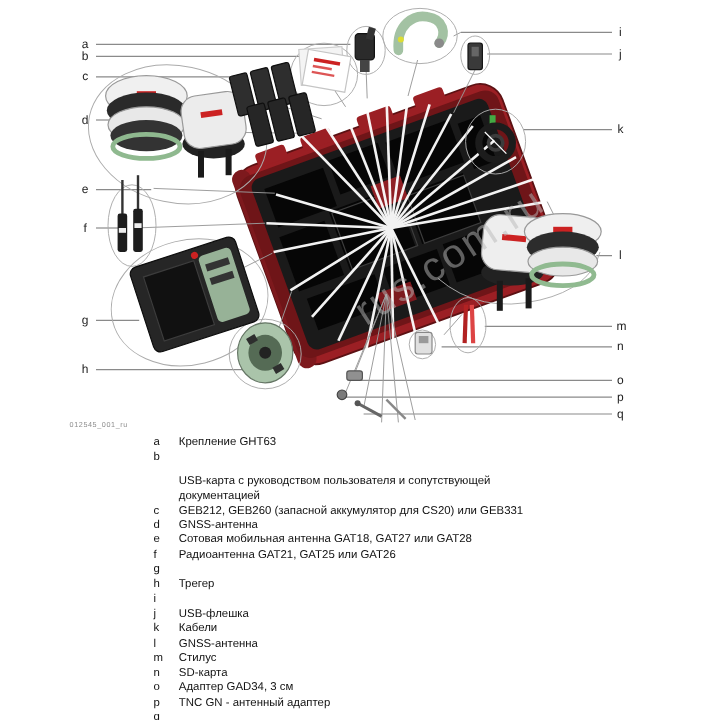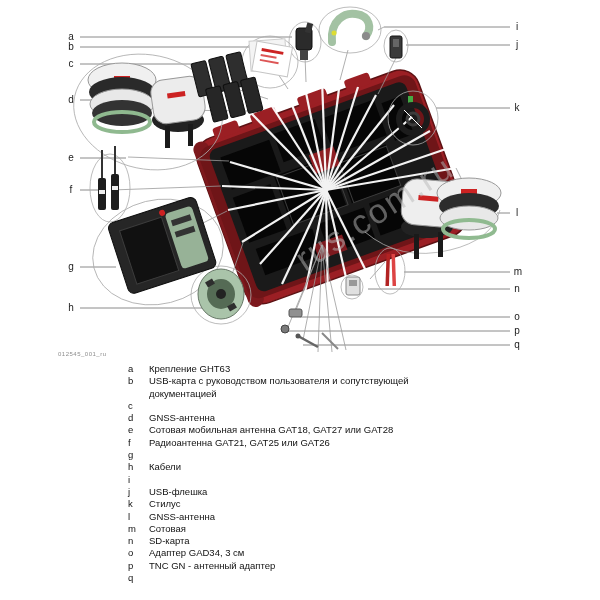--- a/index.html
+++ b/index.html
@@ -6,21 +6,21 @@
   .page{position:relative;width:600px;height:600px;background:#fff;overflow:hidden;
         font-family:"Liberation Sans",sans-serif;}
   .diagram{position:absolute;left:0;top:0;width:600px;height:362px;}
   svg text.callout{font-family:"Liberation Sans",sans-serif;font-size:10px;fill:#222;}
   svg text.wm{font-family:"Liberation Sans",sans-serif;font-size:34px;fill:#b9b9b9;opacity:.5;letter-spacing:2px;}
   svg text.figid{font-family:"Liberation Sans",sans-serif;font-size:6px;fill:#8d8d8d;letter-spacing:.5px;}
   .legend{position:absolute;left:128px;top:363px;width:470px;color:#111;}
   .lrow{display:flex;font-size:9.5px;line-height:12.3px;}
   .lkey{width:21px;flex:none;}
   .ltext{max-width:345px;}
-  .row-b .ltext{max-width:300px;}
+  .row-b .ltext{max-width:300px;margin-top:20px;}
 </style>
 </head>
 <body>
 
 <div class="page">
   <div class="diagram">
     <svg width="600" height="362" viewBox="0 0 600 362">
 
       <g transform="rotate(-20 330 190)">
         <rect x="215" y="100" width="235" height="175" rx="20" fill="#9b1f24" stroke="#5c1113" stroke-width="1.5"></rect>
@@ -268,58 +268,59 @@
     <div class="lrow">
         <span class="lkey">a</span>
         <span class="ltext">Крепление GHT63</span>
       </div>
     <div class="lrow row-b">
         <span class="lkey">b</span>
         <span class="ltext">USB-карта с руководством пользователя и сопутствующей документацией</span>
       </div>
     <div class="lrow">
         <span class="lkey">c</span>
+        <span class="ltext">GEB212, GEB260 (запасной аккумулятор для CS20) или GEB331</span>
       </div>
     <div class="lrow">
         <span class="lkey">d</span>
         <span class="ltext">GNSS-антенна</span>
       </div>
     <div class="lrow">
         <span class="lkey">e</span>
         <span class="ltext">Сотовая мобильная антенна GAT18, GAT27 или GAT28</span>
       </div>
     <div class="lrow">
         <span class="lkey">f</span>
         <span class="ltext">Радиоантенна GAT21, GAT25 или GAT26</span>
       </div>
     <div class="lrow">
         <span class="lkey">g</span>
       </div>
     <div class="lrow">
         <span class="lkey">h</span>
-        <span class="ltext">Кабели</span>
+        <span class="ltext">Трегер</span>
       </div>
     <div class="lrow">
         <span class="lkey">i</span>
       </div>
     <div class="lrow">
         <span class="lkey">j</span>
         <span class="ltext">USB-флешка</span>
       </div>
     <div class="lrow">
         <span class="lkey">k</span>
-        <span class="ltext">Стилус</span>
+        <span class="ltext">Кабели</span>
       </div>
     <div class="lrow">
         <span class="lkey">l</span>
         <span class="ltext">GNSS-антенна</span>
       </div>
     <div class="lrow">
         <span class="lkey">m</span>
-        <span class="ltext">Сотовая</span>
+        <span class="ltext">Стилус</span>
       </div>
     <div class="lrow">
         <span class="lkey">n</span>
         <span class="ltext">SD-карта</span>
       </div>
     <div class="lrow">
         <span class="lkey">o</span>
         <span class="ltext">Адаптер GAD34, 3 см</span>
       </div>
     <div class="lrow">

